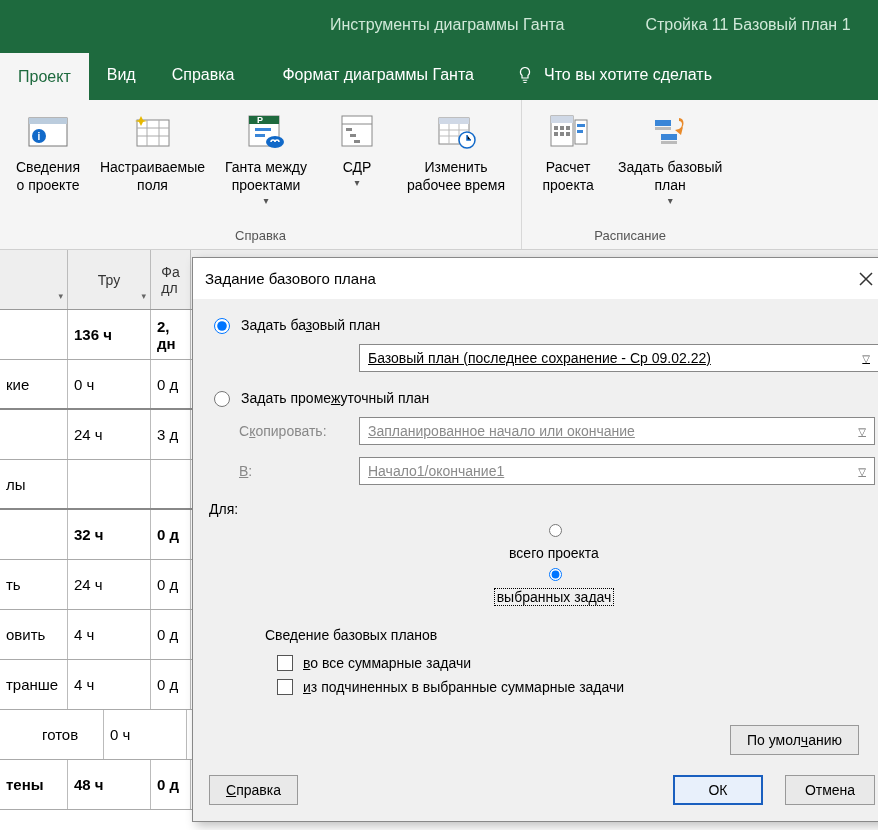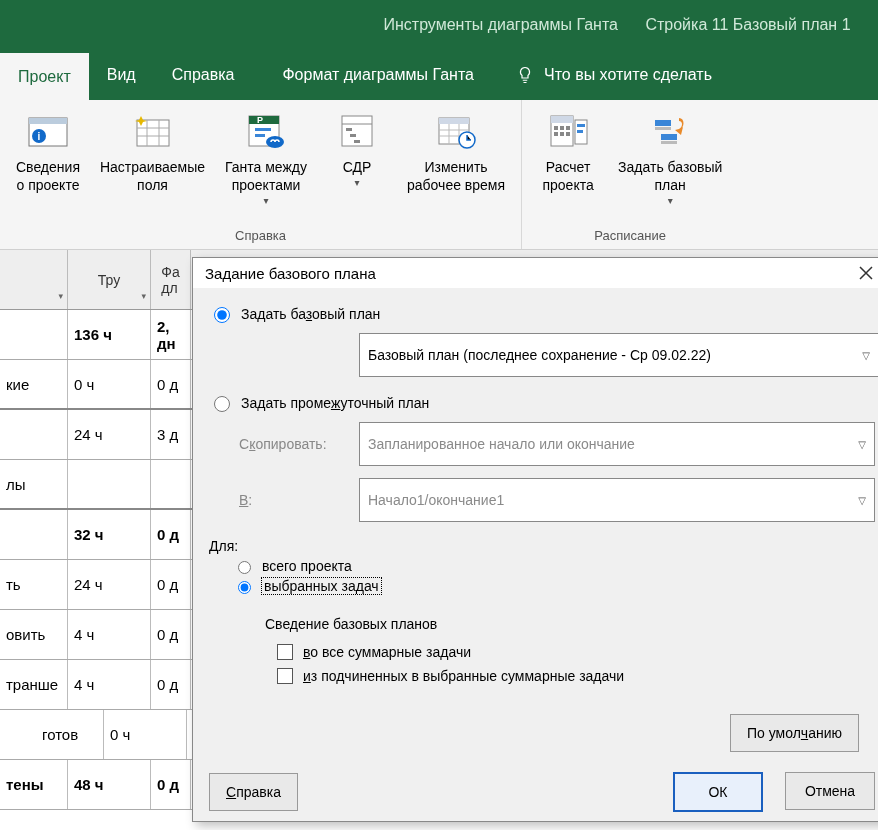--- a/index.html
+++ b/index.html
@@ -14,21 +14,21 @@
     position: relative;
   }
   .titlebar {
     background: #1e6a3e;
     height: 50px;
     display: flex;
     color: #d0e8d8;
     font-size: 16px;
     align-items: center;
   }
-  .titlebar .subtitle { flex:1; text-align:right; padding-left:330px;}
+  .titlebar .subtitle { flex:1; text-align:left; padding-left:330px;}
   .titlebar .filename { flex:0 0 260px; text-align:center;}
   .tabs {
     background: #1e6a3e;
     height: 50px;
     display: flex;
     align-items: stretch;
     color: #fff;
   }
   .tabs .tab {
     padding: 0 18px;
@@ -100,39 +100,39 @@
     height:42px;
     display:flex; align-items:center; justify-content:space-between;
     padding:0 10px 0 12px;
     font-size:15px;
   }
   .dialog .close { width:30px; height:30px; display:flex; align-items:center; justify-content:center; font-size:18px; cursor:pointer;}
   .dlg-body { flex:1; padding:12px 16px 10px 16px; display:flex; flex-direction:column; }
   .radio-line { display:flex; align-items:center; gap:8px; margin:4px 0;}
   .radio-line input { width:16px; height:16px; }
   .combo {
-    background:#fff; border:1px solid #888; height:44px;
+    background:#fff; border:1px solid #888; height:28px;
     display:flex; align-items:center; justify-content:space-between;
-    padding:0 8px; font-size:14px;
+    padding:0 8px; font-size:14px;text-decoration:underline;
   }
   .combo.disabled { color:#8a8a8a; }
   .combo .arr { font-size:10px; color:#555;}
   .row-ind { display:flex; align-items:center; gap:10px; margin:6px 0 6px 30px;}
   .row-ind .lbl { width:110px; color:#888; }
   .row-ind .lbl .u { text-decoration:underline; }
   .scope { margin-top:4px; }
   .scope .hdr { margin:6px 0 4px 0;}
-  .scope .opt { display:flex; align-items:center; gap:8px; margin:4px 0 4px 24px;}
+  .scope .opt { display:flex; align-items:center; gap:8px; margin:4px 0 4px 24px;flex-direction:column;}
   .scope .focused { outline:1px dotted #000; padding:0 2px;}
   .subhdr { margin:18px 0 8px 56px; font-size:14px;}
   .chk { display:flex; align-items:center; gap:10px; margin:4px 0 4px 68px;}
   .chk .box { width:16px; height:16px; border:1px solid #555; background:#fff;}
   .btn {
     background:#e9e9e9; border:1px solid #999; height:30px;
-    display:inline-flex; align-items:center; padding:18px 16px; cursor:pointer;
+    display:inline-flex; align-items:center; padding:12px 16px; cursor:pointer;
     font-size:14px;
   }
   .btn.default { border:2px solid #1a5fbf; background:#e8f0fb;}
   .dlg-footer {
     display:flex; justify-content:space-between; align-items:center;
     padding:10px 16px 16px 16px;
   }
   .dlg-footer .right { display:flex; gap:22px;justify-content:flex-end;}
   .defaults-row { display:flex; justify-content:flex-end; padding: 26px 16px 0 0;}
   .u { text-decoration: underline; }

